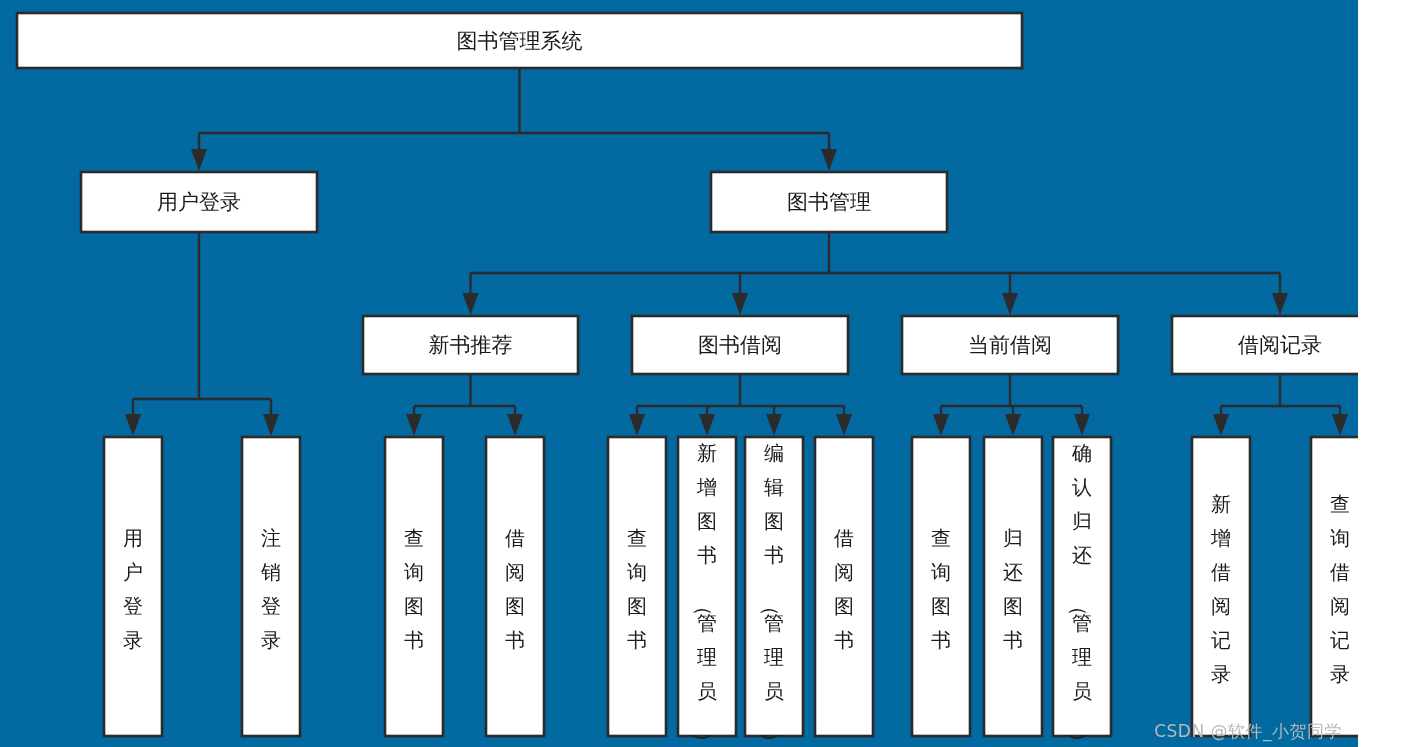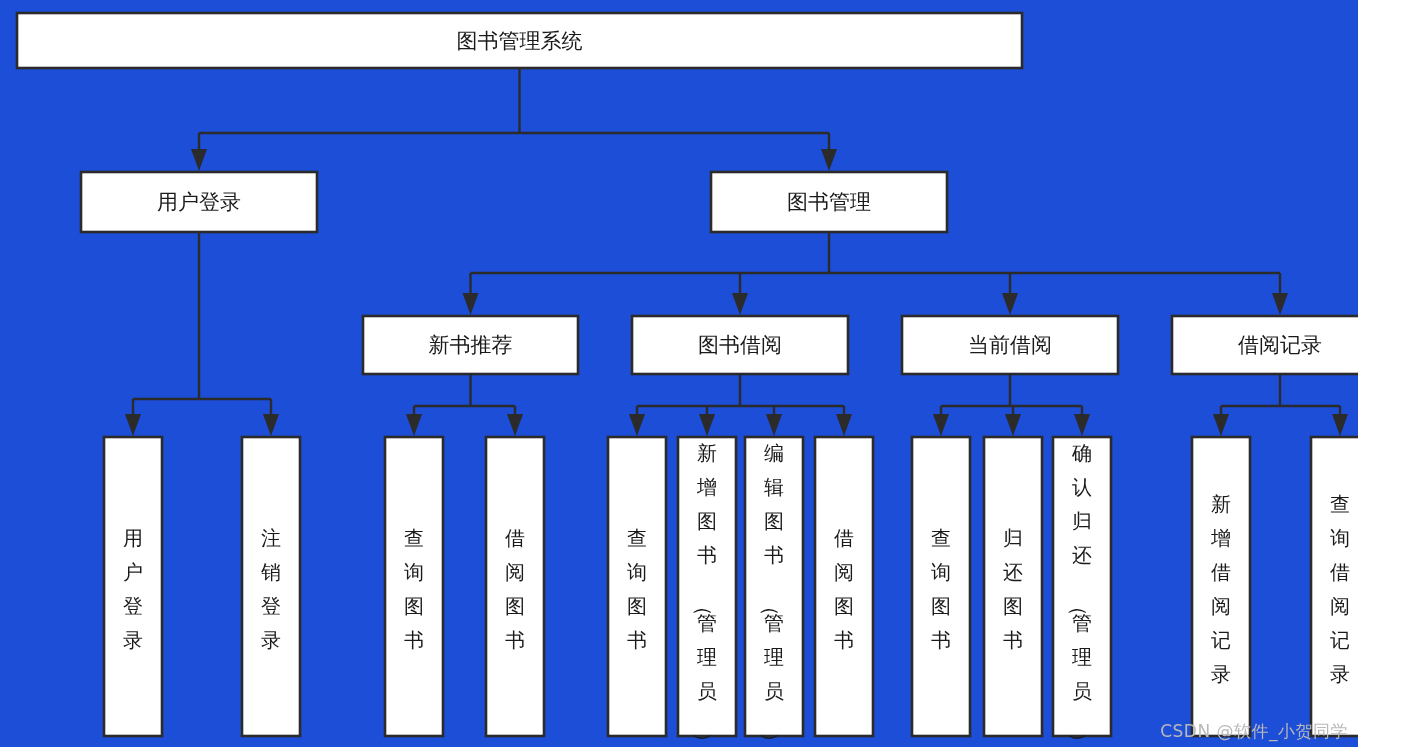--- a/index.html
+++ b/index.html
@@ -8,21 +8,21 @@
     padding: 0;
     background: #ffffff;
   }
   body {
     font-family: "DejaVu Sans", "Liberation Sans", sans-serif;
   }
   #diagram-root {
     position: relative;
     width: 1358px;
     height: 747px;
-    background: #1d4ed8;
+    background: #0369a1;
     overflow: hidden;
   }
   svg#tree-svg {
     position: absolute;
     left: 0;
     top: 0;
     width: 1405px;
     height: 747px;
     display: block;
   }
@@ -49,21 +49,21 @@
     dominant-baseline: middle;
   }
   .node-label-v {
     font-family: "DejaVu Sans", "Liberation Sans", sans-serif;
     font-size: 20px;
     fill: #1a1a1a;
     text-anchor: middle;
   }
   .watermark {
     position: absolute;
-    right: 10px;
+    right: 16px;
     bottom: 4px;
     font-family: "DejaVu Sans", "Liberation Sans", sans-serif;
     font-size: 17px;
     color: #b9b9b9;
     white-space: nowrap;
     letter-spacing: 0.5px;
     user-select: none;
   }
 </style>
 </head>

